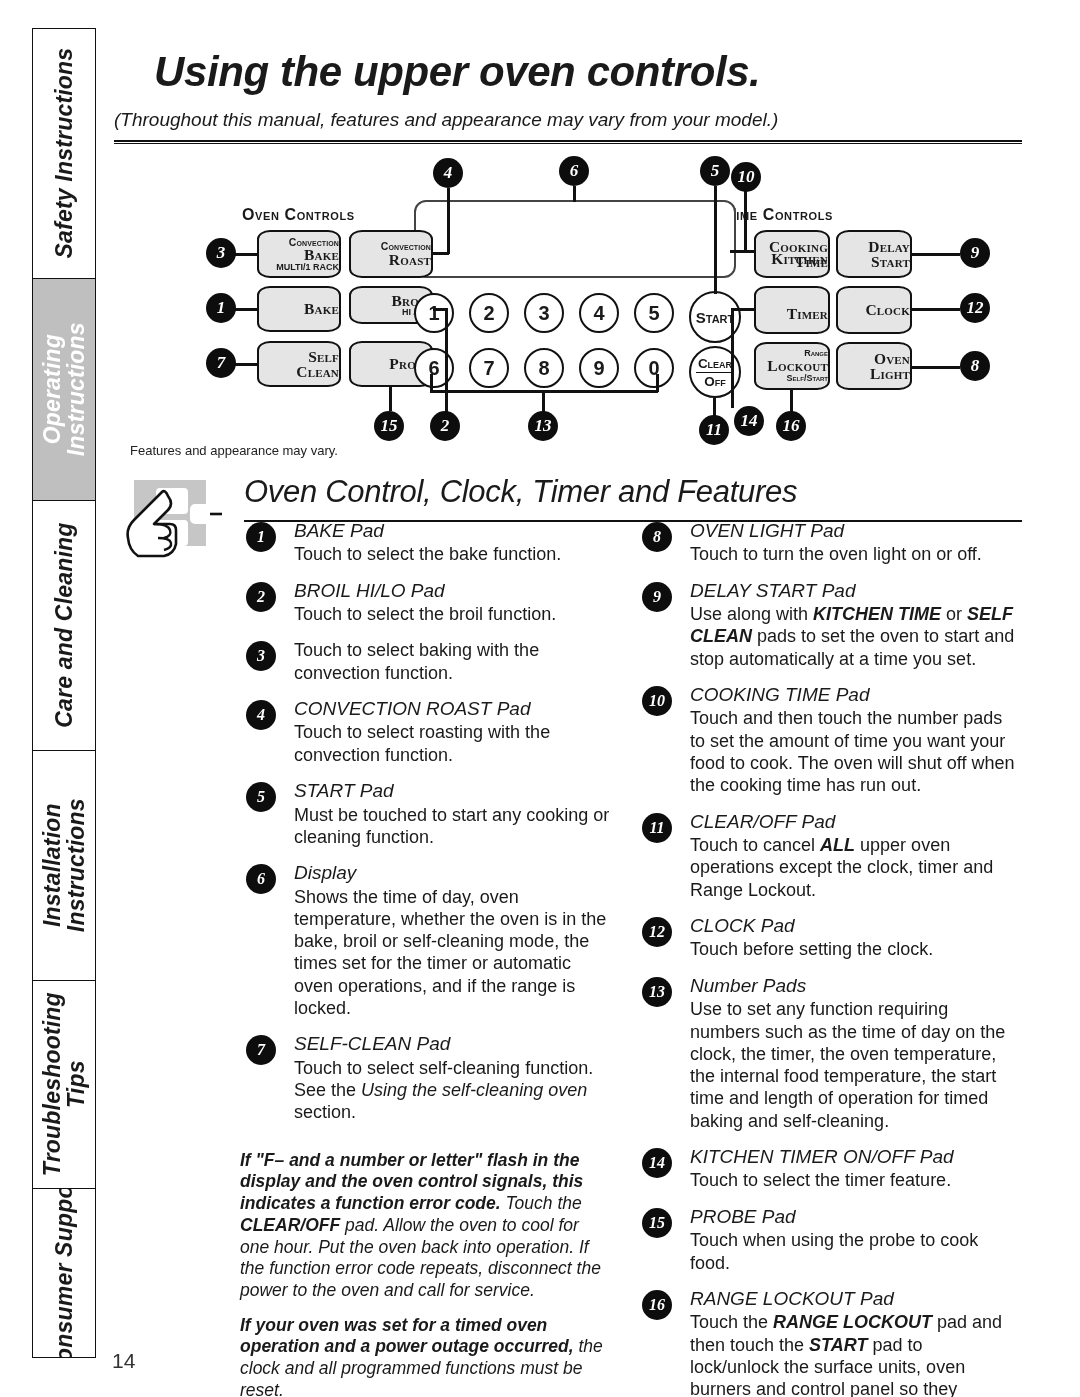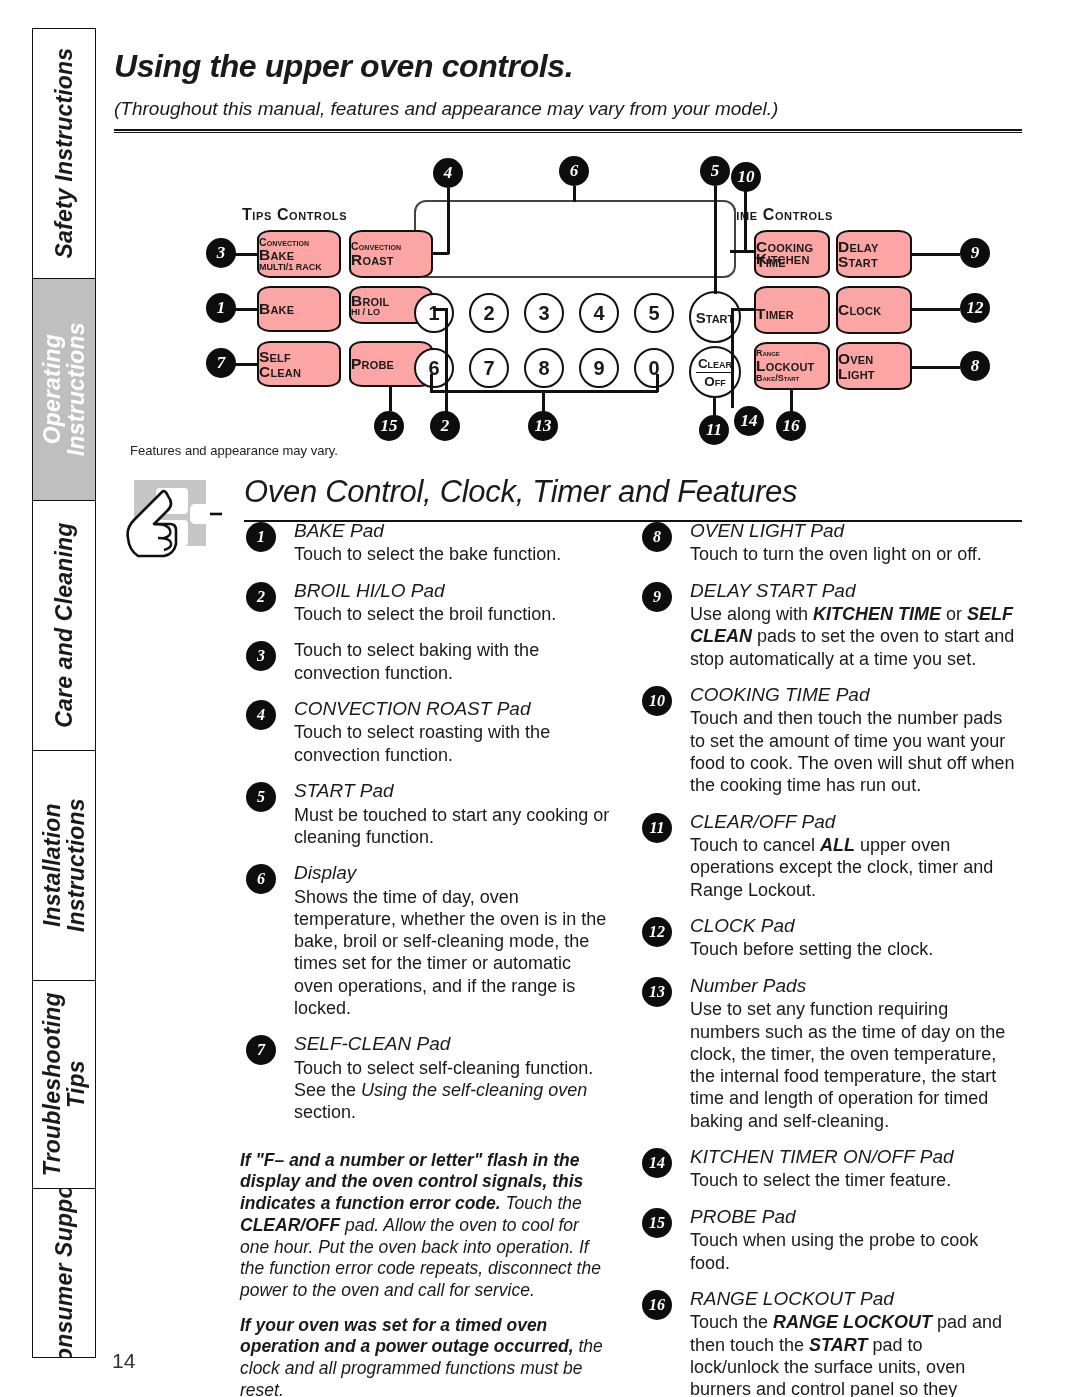--- a/index.html
+++ b/index.html
@@ -50,22 +50,23 @@
   
   #page-number {
     position: absolute;
     left: 112px; bottom: 24px;
     font-size: 21px; color: #333;
   }
 
   
   #header { position: absolute; left: 114px; top: 48px; width: 908px; }
   #page-title {
-    font-size: 32px; font-weight: bold; font-style: italic;
+    font-size: 42px; font-weight: bold; font-style: italic;
     letter-spacing: -.4px;
+    margin-left: 40px;
   }
   #page-subtitle {
     margin-top: 13px;
     font-size: 19px; font-style: italic; color: #1a1a1a;
   }
   #header-rule {
     margin-top: 9px;
     border-top: 2.4px solid #111;
     border-bottom: 1.2px solid #111;
     height: 4px;
@@ -80,29 +81,29 @@
     font-weight: bold;
     font-size: 16px;
     letter-spacing: .6px;
     white-space: nowrap;
   }
 
   .pad {
     position: absolute;
     border: 2px solid #111;
     border-radius: 13px/9px;
-    background: #fca5a5;
+    background: #e5e5e5;
     display: flex; flex-direction: column;
-    align-items: flex-start; justify-content: center;
+    align-items: flex-end; justify-content: center;
     text-align: center;
     font-variant: small-caps;
     font-weight: bold;
     line-height: 1.0;
   }
-  .pad .l1 { font-size: 15.5px; letter-spacing: .2px; }
+  .pad .l1 { font-size: 15.5px; letter-spacing: .2px; font-family: Liberation Serif, serif; }
   .pad .l-sm { font-size: 10.5px; letter-spacing: .1px; }
   .pad .l-xs { font-size: 9px; letter-spacing: 0; }
 
   .pad-round {
     position: absolute;
     border: 2px solid #111;
     border-radius: 50%;
     background: #fff;
     display: flex; flex-direction: column;
     align-items: center; justify-content: center;
@@ -221,21 +222,21 @@
 <div id="page-number">14</div>
 
 <div id="header">
   <div id="page-title">Using the upper oven controls.</div>
   <div id="page-subtitle">(Throughout this manual, features and appearance may vary from your model.)</div>
   <div id="header-rule"></div>
 </div>
 
 <div id="diagram">
 
-  <div class="group-title" style="left:128px; top:38px;">Tips Controls</div>
+  <div class="group-title" style="left:128px; top:38px;">Oven Controls</div>
   <div class="group-title" style="left:612px; top:38px;">Time Controls</div>
 
   <div id="display-panel" style="left:300px; top:32px; width:322px; height:78px;"></div>
 
   <div class="pad" style="left:143px; top:62px; width:84px; height:48px;">
     <span class="l-sm">Convection</span>
     <span class="l1">Bake</span>
     <span class="l-xs">MULTI/1 RACK</span>
   </div>
   <div class="pad" style="left:235px; top:62px; width:84px; height:48px;">
@@ -289,21 +290,21 @@
     <span class="l1">Kitchen</span>
     <span class="l1">Timer</span>
     <span class="l-xs">on/off</span>
   </div>
   <div class="pad" style="left:722px; top:118px; width:76px; height:48px;">
     <span class="l1">Clock</span>
   </div>
   <div class="pad" style="left:640px; top:174px; width:76px; height:48px;">
     <span class="l-xs">Range</span>
     <span class="l1">Lockout</span>
-    <span class="l-xs">Bake/Start</span>
+    <span class="l-xs">Self/Start</span>
   </div>
   <div class="pad" style="left:722px; top:174px; width:76px; height:48px;">
     <span class="l1">Oven</span>
     <span class="l1">Light</span>
   </div>
 
   <div class="lead" style="left:121px; top:85px; width:22px; height:2.5px;"></div>
   <div class="lead" style="left:121px; top:140px; width:22px; height:2.5px;"></div>
   <div class="lead" style="left:121px; top:195px; width:22px; height:2.5px;"></div>
   <div class="lead" style="left:319px; top:84px; width:16px; height:2.5px;"></div>

